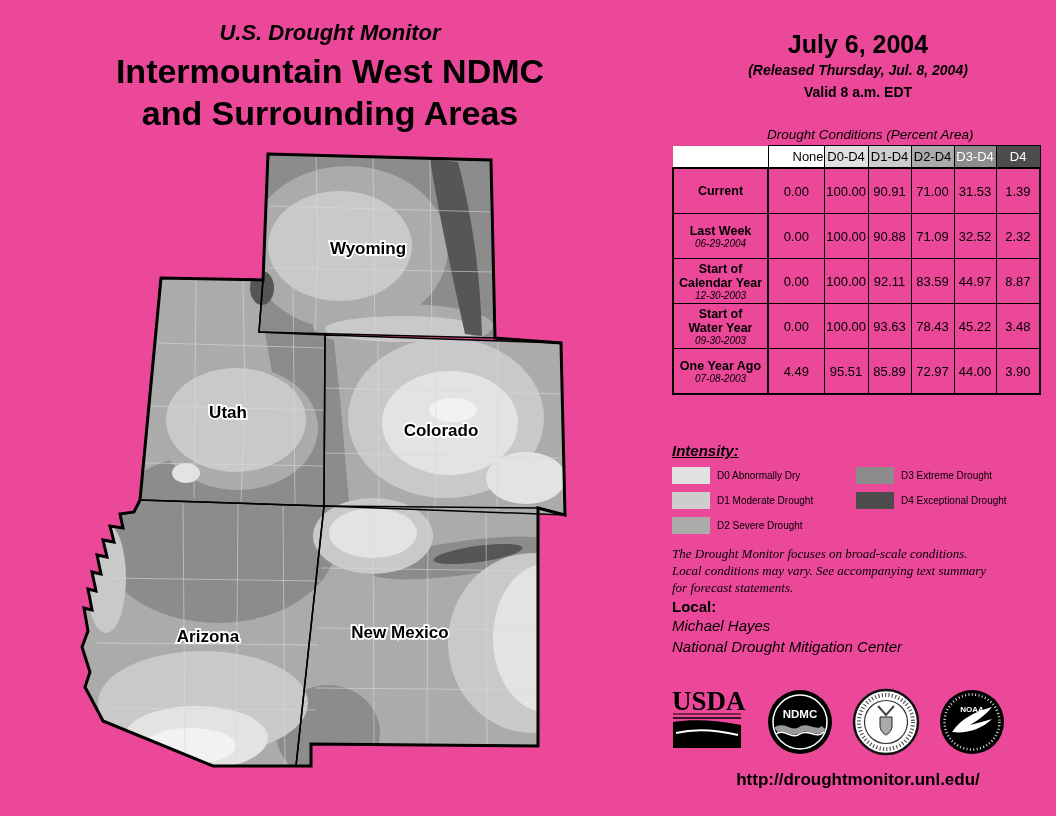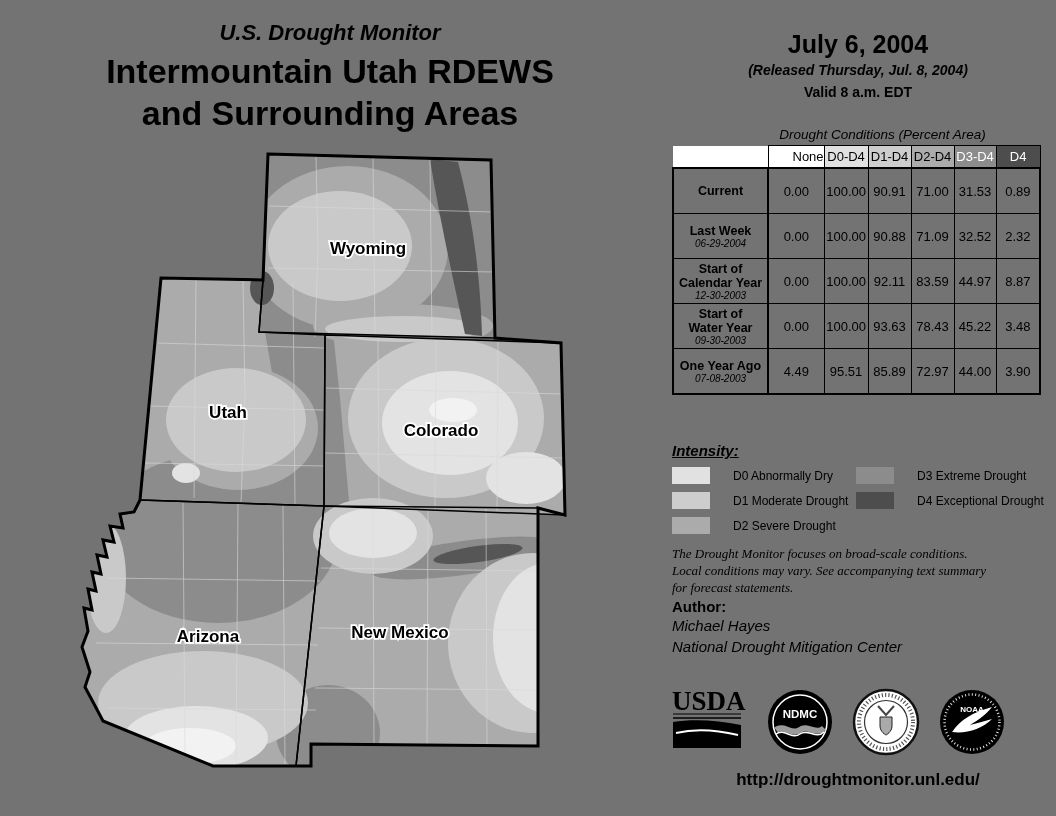--- a/index.html
+++ b/index.html
@@ -1,68 +1,68 @@
 <!DOCTYPE html>
 <html><head>
 <meta charset="utf-8">
 <style>
   html,body{margin:0;padding:0;background:#888;}
-  .page{position:relative;width:1056px;height:816px;background:#737373;margin:0 auto;
+  .page{position:relative;width:1056px;height:816px;background:#ec4899;margin:0 auto;
         font-family:"Liberation Sans", sans-serif;color:#000;overflow:hidden;}
   
   .left-header{position:absolute;left:0;top:20px;width:660px;text-align:center;}
   .kicker{font-size:22px;font-weight:bold;font-style:italic;}
   .big-title{font-size:34px;font-weight:bold;line-height:42px;margin-top:4px;}
   
   .map-svg{position:absolute;left:78px;top:148px;}
   .map-label{font-size:17px;font-weight:bold;fill:#000;stroke:#fff;stroke-width:3.5px;
              paint-order:stroke;text-anchor:middle;font-family:"Liberation Sans",sans-serif;}
   
   .right-col{position:absolute;left:660px;top:0;width:396px;height:816px;}
   .rc{position:absolute;left:0;width:396px;}
   .date-block{top:30px;text-align:center;}
   .date-main{font-size:25px;font-weight:bold;}
   .date-released{font-size:14px;font-weight:bold;font-style:italic;margin-top:3px;}
   .date-valid{font-size:14px;font-weight:bold;margin-top:6px;}
-  .tbl-caption{top:127px;left:92px;width:261px;text-align:center;font-style:italic;font-size:13.5px;}
+  .tbl-caption{top:127px;left:107px;width:261px;text-align:left;font-style:italic;font-size:13.5px;}
   .dm-table{position:absolute;top:145px;left:12px;border-collapse:collapse;table-layout:fixed;}
   .dm-table th,.dm-table td{border:1px solid #000;font-size:13px;text-align:center;padding:0;}
   .dm-table th{height:21px;font-weight:normal;}
   .dm-table th.corner{border:none;background:#fff;}
   .dm-table td{height:44px;border-radius:8px;}
   .dm-table td.rowlabel{border-right:2px solid #000;font-weight:bold;font-size:12.5px;line-height:14px;white-space:pre-line;}
   .dm-table tbody td:first-child{border-left:2px solid #000;}
   .dm-table tbody td:last-child{border-right:2px solid #000;}
   .dm-table tbody tr:first-child td{border-top:2px solid #000;}
   .dm-table tbody tr:last-child td{border-bottom:2px solid #000;}
   .row-date{display:block;font-weight:normal;font-style:italic;font-size:10px;line-height:11px;}
   .intensity{top:442px;left:12px;width:380px;}
   .intensity-title{font-size:15px;font-weight:bold;font-style:italic;text-decoration:underline;margin-bottom:8px;}
   .legend-cols{display:flex;}
   .legend-col{display:flex;flex-direction:column;gap:8px;}
   .legend-col.c1{width:184px;}
   .legend-item{display:flex;align-items:center;gap:7px;}
   .legend-swatch{width:38px;height:17px;flex:0 0 38px;}
-  .legend-label{font-size:12px;white-space:nowrap;margin-left:16px;}
+  .legend-label{font-size:10px;white-space:nowrap;}
   .disclaimer{top:545px;left:12px;width:382px;font-style:italic;font-size:13px;line-height:17px;font-family:Liberation Serif, serif;}
   .author{top:598px;left:12px;width:382px;}
   .author-heading{font-size:15px;font-weight:bold;}
   .author-name,.author-org{font-size:15px;font-style:italic;line-height:21px;}
   .logos{top:686px;left:12px;width:356px;height:72px;}
   .url-line{top:770px;text-align:center;font-size:17px;font-weight:bold;}
 </style>
 </head>
 <body>
 
 <div class="page">
 
   <div class="left-header">
     <div class="kicker">U.S. Drought Monitor</div>
     <div class="big-title">
-      <div>Intermountain Utah RDEWS</div>
+      <div>Intermountain West NDMC</div>
       <div>and Surrounding Areas</div>
     </div>
   </div>
 
   <svg class="map-svg" width="580" height="652" viewBox="0 0 580 652">
     <defs>
       <clipPath id="statesClip">
         <path d="M190,6 L413,12 L417,190 L181,184 L185,132 Z"></path>
         <path d="M83,130 L185,132 L181,184 L247,187 L246,358 L62,352 Z"></path>
         <path d="M247,187 L483,195 L487,367 L246,358 Z"></path>
@@ -188,21 +188,21 @@
           </tr>
         </thead>
       <tbody id="body-rows">
           <tr>
             <td class="rowlabel">Current</td>
             <td>0.00</td>
             <td>100.00</td>
             <td>90.91</td>
             <td>71.00</td>
             <td>31.53</td>
-            <td>0.89</td>
+            <td>1.39</td>
           </tr>
           <tr>
             <td class="rowlabel">Last Week<span class="row-date">06-29-2004</span></td>
             <td>0.00</td>
             <td>100.00</td>
             <td>90.88</td>
             <td>71.09</td>
             <td>32.52</td>
             <td>2.32</td>
           </tr>
@@ -268,21 +268,21 @@
       </div>
     </div>
 
     <div class="rc disclaimer">
       <div>The Drought Monitor focuses on broad-scale conditions.</div>
       <div>Local conditions may vary. See accompanying text summary</div>
       <div>for forecast statements.</div>
     </div>
 
     <div class="rc author">
-      <div class="author-heading">Author:</div>
+      <div class="author-heading">Local:</div>
       <div class="author-name">Michael Hayes</div>
       <div class="author-org">National Drought Mitigation Center</div>
     </div>
 
     <div class="rc logos">
       <svg width="356" height="72" viewBox="0 0 356 72">
 
         <g>
           <text x="0" y="24" font-family="Liberation Serif, serif" font-weight="bold" font-size="27" fill="#000">USDA</text>
           <path d="M1,28 H69" stroke="#000" stroke-width="1"></path>

